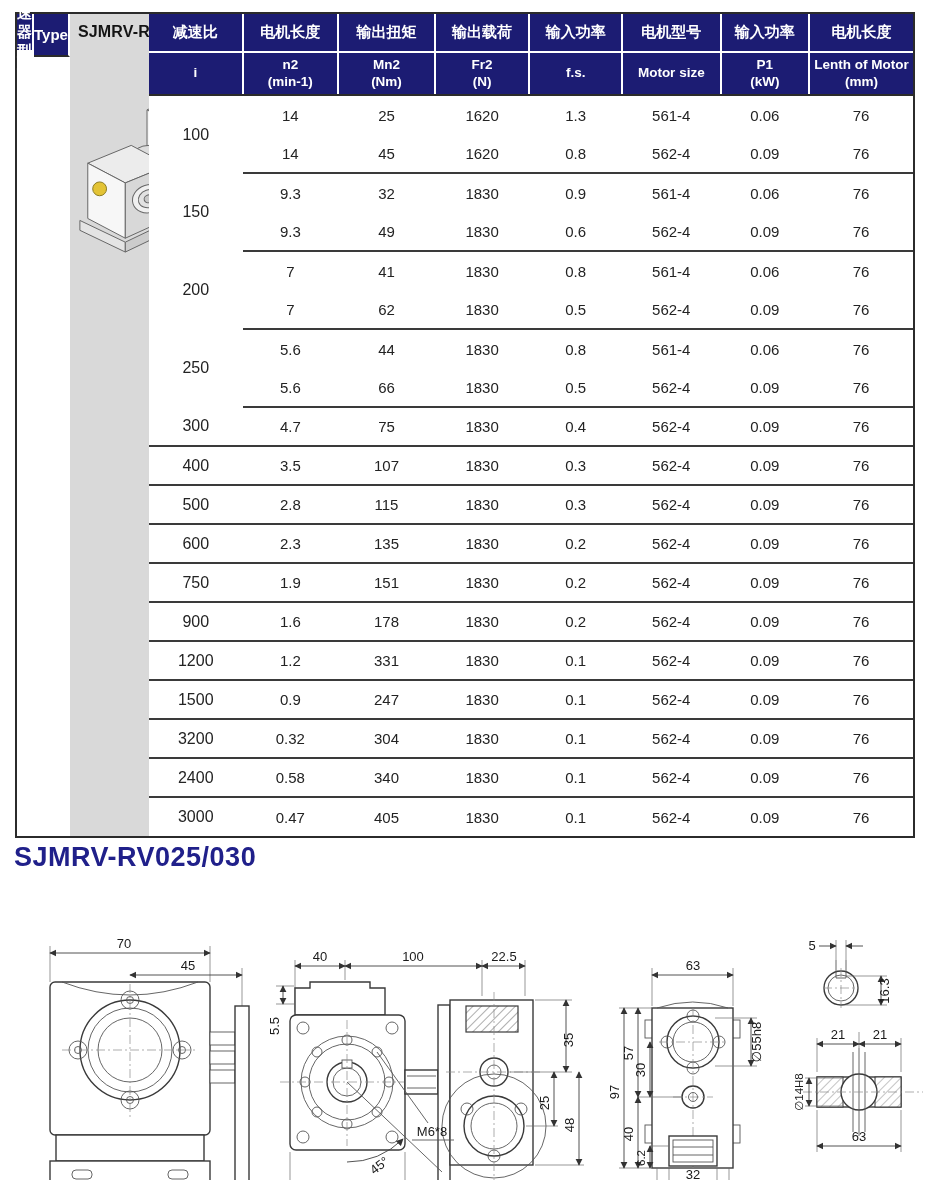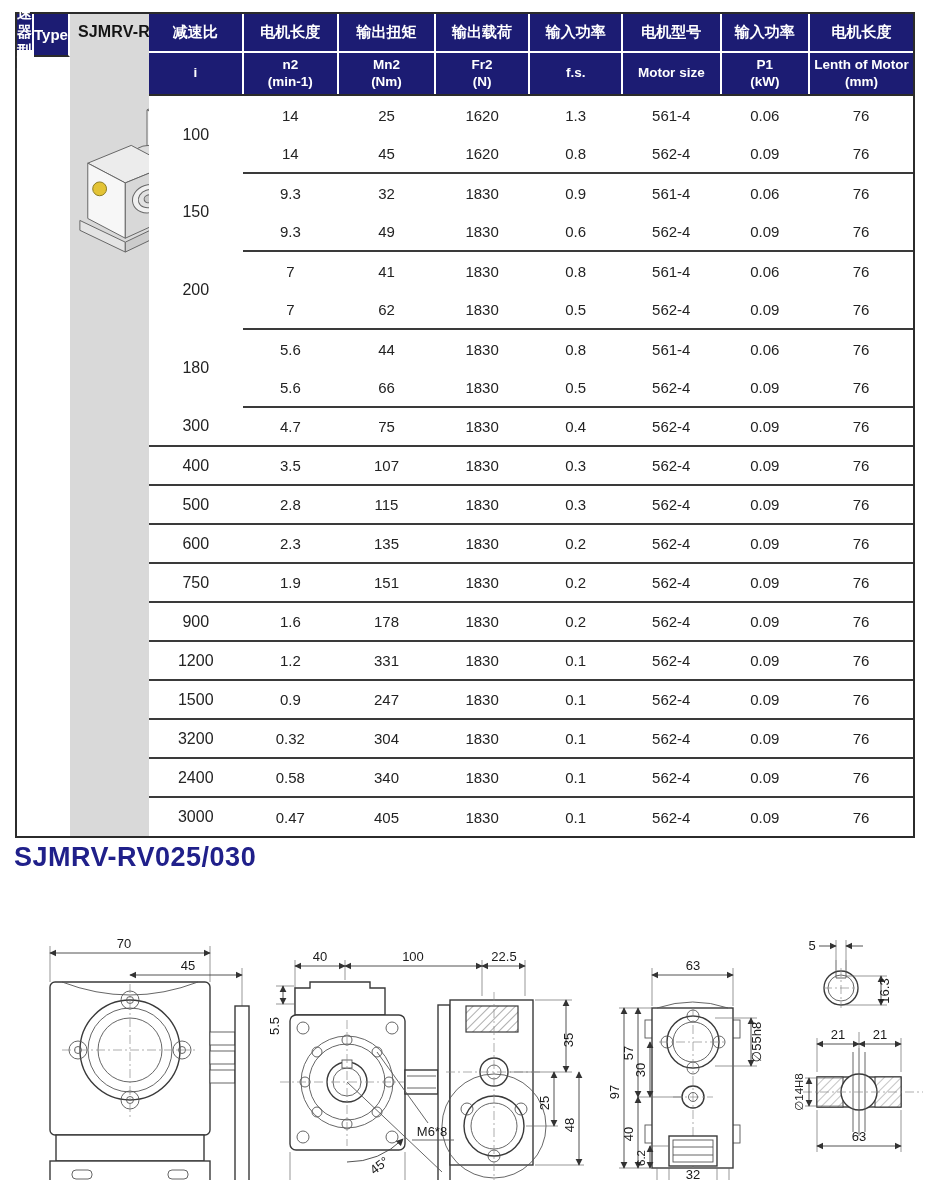--- a/index.html
+++ b/index.html
@@ -197,21 +197,21 @@
             <tr class="group-end">
               <td>7</td>
               <td>62</td>
               <td>1830</td>
               <td>0.5</td>
               <td>562-4</td>
               <td>0.09</td>
               <td>76</td>
             </tr>
             <tr>
-              <td rowspan="2" class="i-cell">180</td>
+              <td rowspan="2" class="i-cell">250</td>
               <td>5.6</td>
               <td>44</td>
               <td>1830</td>
               <td>0.8</td>
               <td>561-4</td>
               <td>0.06</td>
               <td>76</td>
             </tr>
             <tr class="group-end">
               <td>5.6</td>

